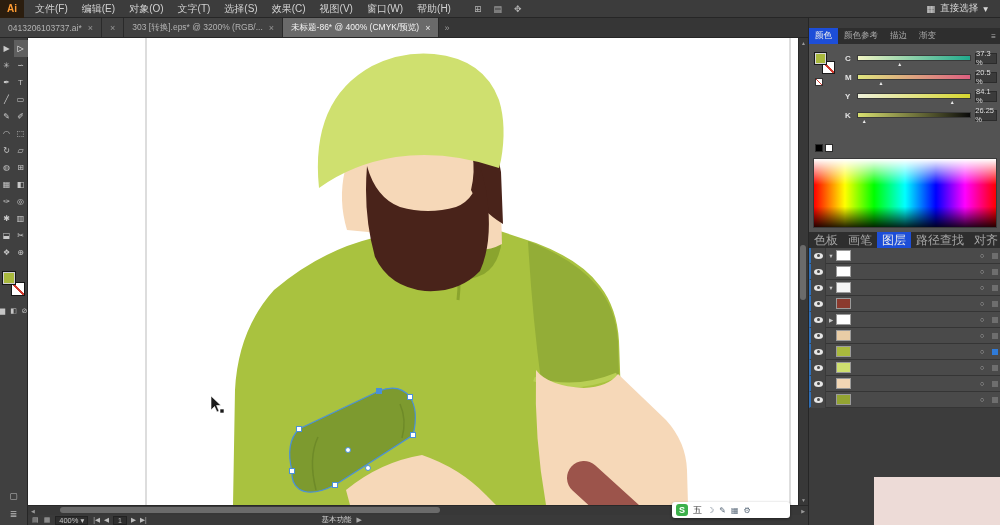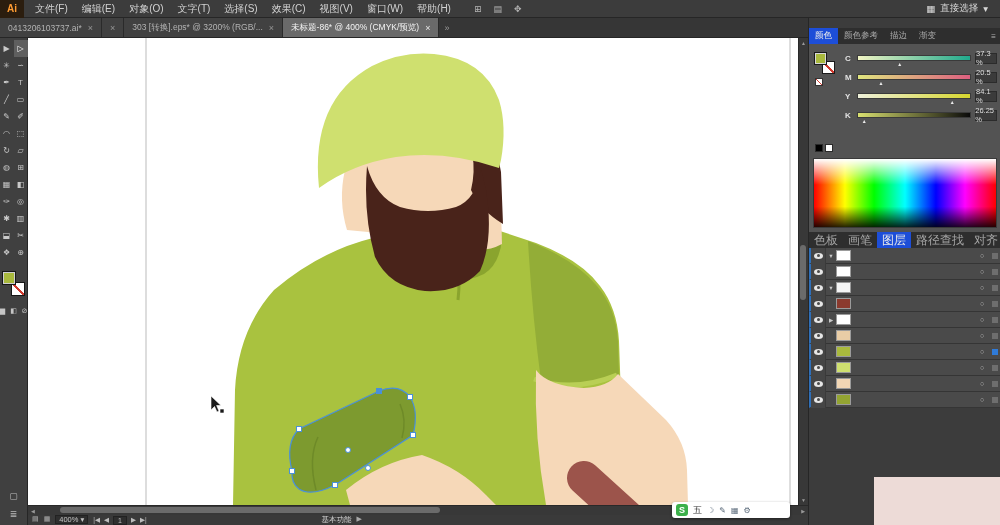--- a/index.html
+++ b/index.html
@@ -39,21 +39,21 @@
   #canvas{position:absolute;left:28px;top:38px;width:770px;height:467px;background:#fff;overflow:hidden;z-index:1}
   #canvas svg{display:block}
 
   
   #vscroll{position:absolute;left:798px;top:38px;width:10px;height:467px;background:#383838;border-left:1px solid #292929;z-index:2;display:flex;flex-direction:column;justify-content:space-between;align-items:center;font-size:5px;color:#9a9a9a;padding:2px 0}
   #vthumb{position:absolute;left:800px;top:245px;width:6px;height:55px;background:#6b6b6b;border-radius:3px;z-index:3}
   #hscroll{position:absolute;left:28px;top:505px;width:780px;height:10px;background:#383838;border-top:1px solid #292929;z-index:2;display:flex;align-items:center;justify-content:space-between;font-size:5px;color:#9a9a9a;padding:0 3px}
   #hthumb{position:absolute;left:60px;top:507px;width:380px;height:6px;background:#6b6b6b;border-radius:3px;z-index:3}
 
   
-  #statusbar{position:absolute;left:28px;top:515px;width:780px;height:10px;background:#3a3a3a;display:flex;gap:5px;font-size:7.5px;color:#c5c5c5;padding:0 4px;z-index:3}
+  #statusbar{position:absolute;left:28px;top:515px;width:780px;height:10px;background:#3a3a3a;display:flex;align-items:center;gap:5px;font-size:7.5px;color:#c5c5c5;padding:0 4px;z-index:3}
   .sb-icon{font-size:7px;color:#a9a9a9}
   #zoom-box{display:flex;align-items:center;gap:2px;background:#2e2e2e;border:1px solid #222;height:9px;padding:0 3px}
   #nav-cluster{display:flex;align-items:center;gap:4px;font-size:6.5px;color:#bdbdbd}
   #artboard-num{background:#2e2e2e;border:1px solid #222;min-width:14px;text-align:center;height:9px;line-height:8px;font-size:7px}
   #tool-label{margin-left:170px;color:#d5d5d5}
 
   
   #panels{position:absolute;left:808px;top:18px;width:192px;height:507px;background:#3c3c3c;border-left:1px solid #262626;z-index:4}
   #cp-header{position:absolute;left:0;top:10px;width:192px;height:16px;background:#2e2e2e;display:flex;align-items:stretch}
   .cp-tab{padding:0 6px;font-size:8.5px;color:#a8a8a8;display:flex;align-items:center;white-space:nowrap}

